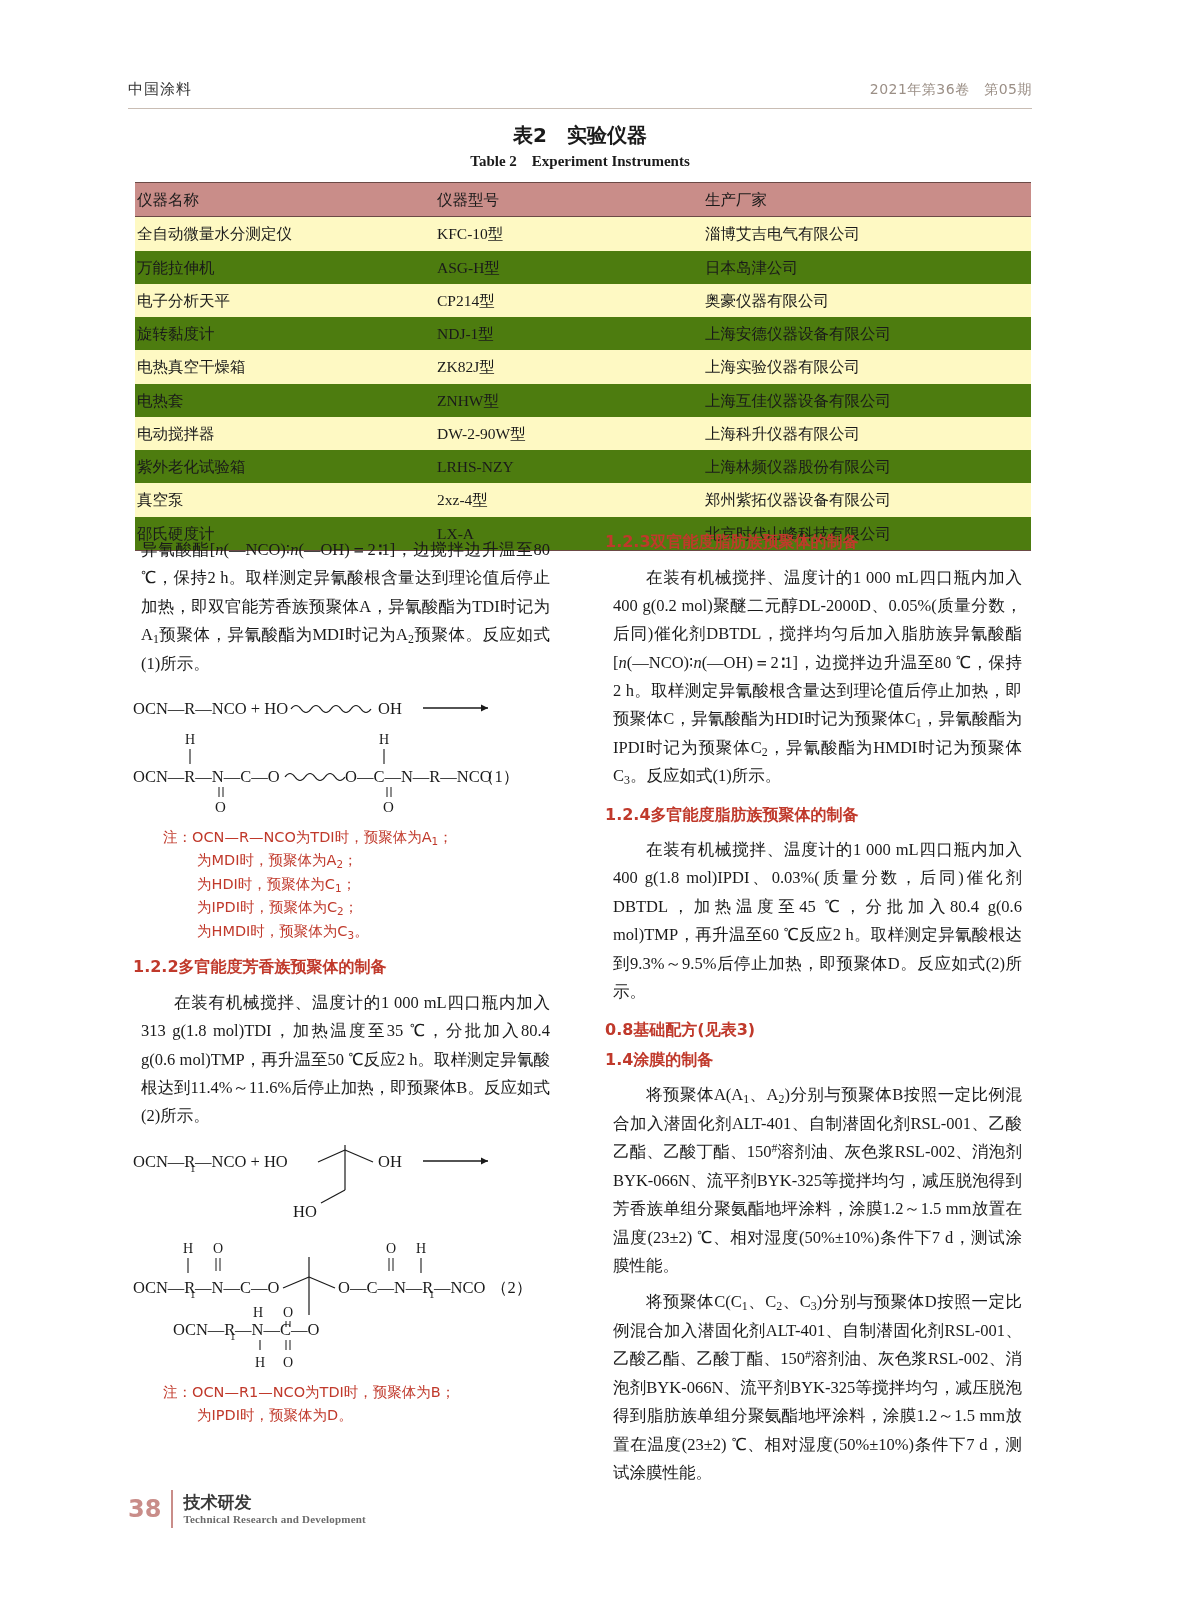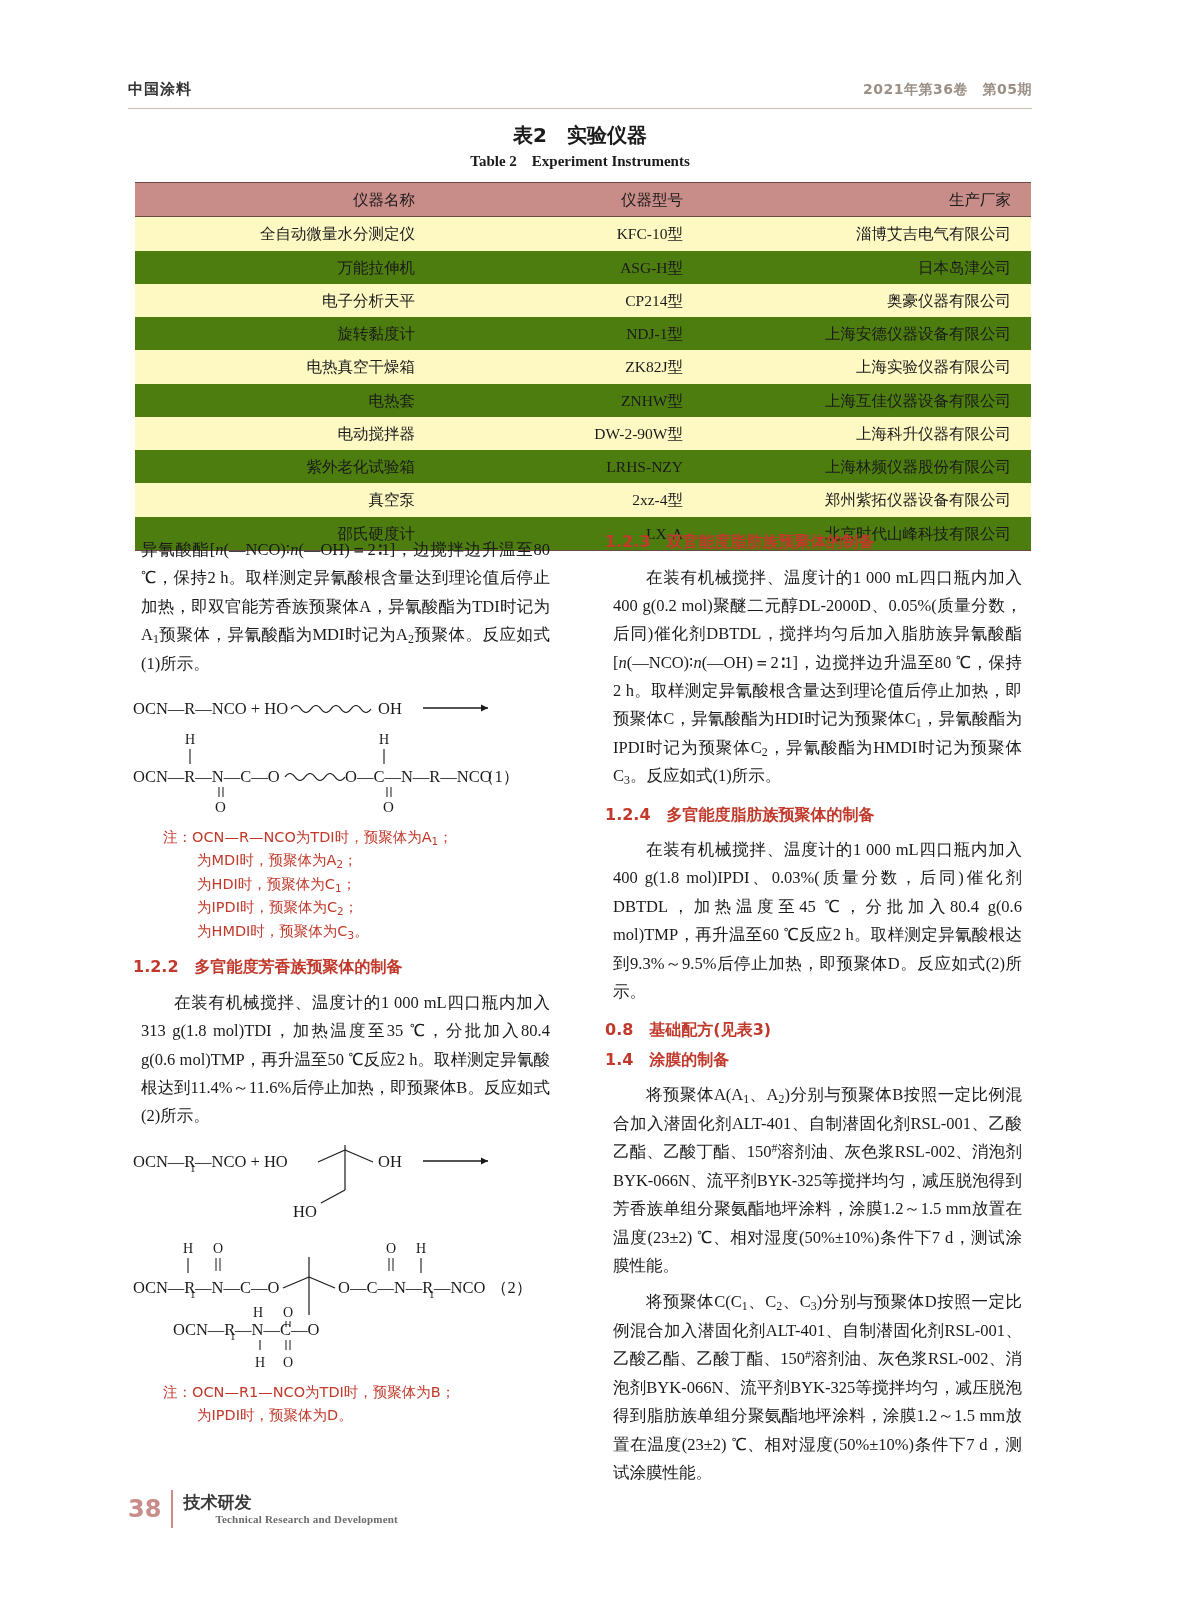--- a/index.html
+++ b/index.html
@@ -26,21 +26,20 @@
   .header {
     position: absolute;
     left: 128px;
     top: 80px;
     width: 904px;
     display: flex;
     justify-content: space-between;
     align-items: flex-end;
     font-size: 15px;
     color: #4a4a4a;
-    font-weight: bold;
   }
   .header-left {
     font-family: "DejaVu Sans", sans-serif;
     font-size: 15px;
     letter-spacing: 1px;
     color: #333;
   }
   .header-right {
     font-family: "DejaVu Sans", sans-serif;
     font-size: 14px;
@@ -79,22 +78,22 @@
   }
   table.instr {
     position: absolute;
     left: 135px;
     top: 182px;
     width: 896px;
     border-collapse: collapse;
     font-size: 15.5px;
   }
   table.instr th, table.instr td {
-    text-align: right;
-    padding: 5px 20px;
+    text-align: left;
+    padding: 5px 2px;
     font-weight: normal;
     line-height: 1.5;
   }
   table.instr thead th {
     background: #c98d89;
     color: #1a1a1a;
     font-size: 15.5px;
     border-top: 1.5px solid #6b4a46;
     border-bottom: 1px solid #6b4a46;
   }
@@ -124,21 +123,21 @@
   .ital { font-style: italic; font-family: "Liberation Serif", serif; }
 
   .sec-head {
     color: #c0392b;
     font-weight: bold;
     font-family: "DejaVu Sans", sans-serif;
     font-size: 16px;
     margin-top: 10px;
     margin-bottom: 2px;
   }
-  .sec-head .num { margin-right: 16px; }
+  .sec-head .num { }
 
   
   .note {
     color: #c0392b;
     font-size: 14.5px;
     line-height: 1.62;
     font-family: "DejaVu Sans", sans-serif;
     margin-top: 6px;
   }
   .note .ind { display: block; padding-left: 64px; }
@@ -180,21 +179,20 @@
     font-weight: bold;
     color: #3a3a3a;
     line-height: 1.15;
   }
   .footer-en {
     font-family: "Liberation Serif", serif;
     font-size: 11px;
     color: #6b6b6b;
     font-weight: bold;
     letter-spacing: 0.2px;
-    margin-left: 32px;
   }
 </style>
 </head>
 <body>
 
 <div class="page">
 
   <div class="header">
     <div class="header-left">中国涂料</div>
     <div class="header-right">2021年第36卷　第05期</div>

